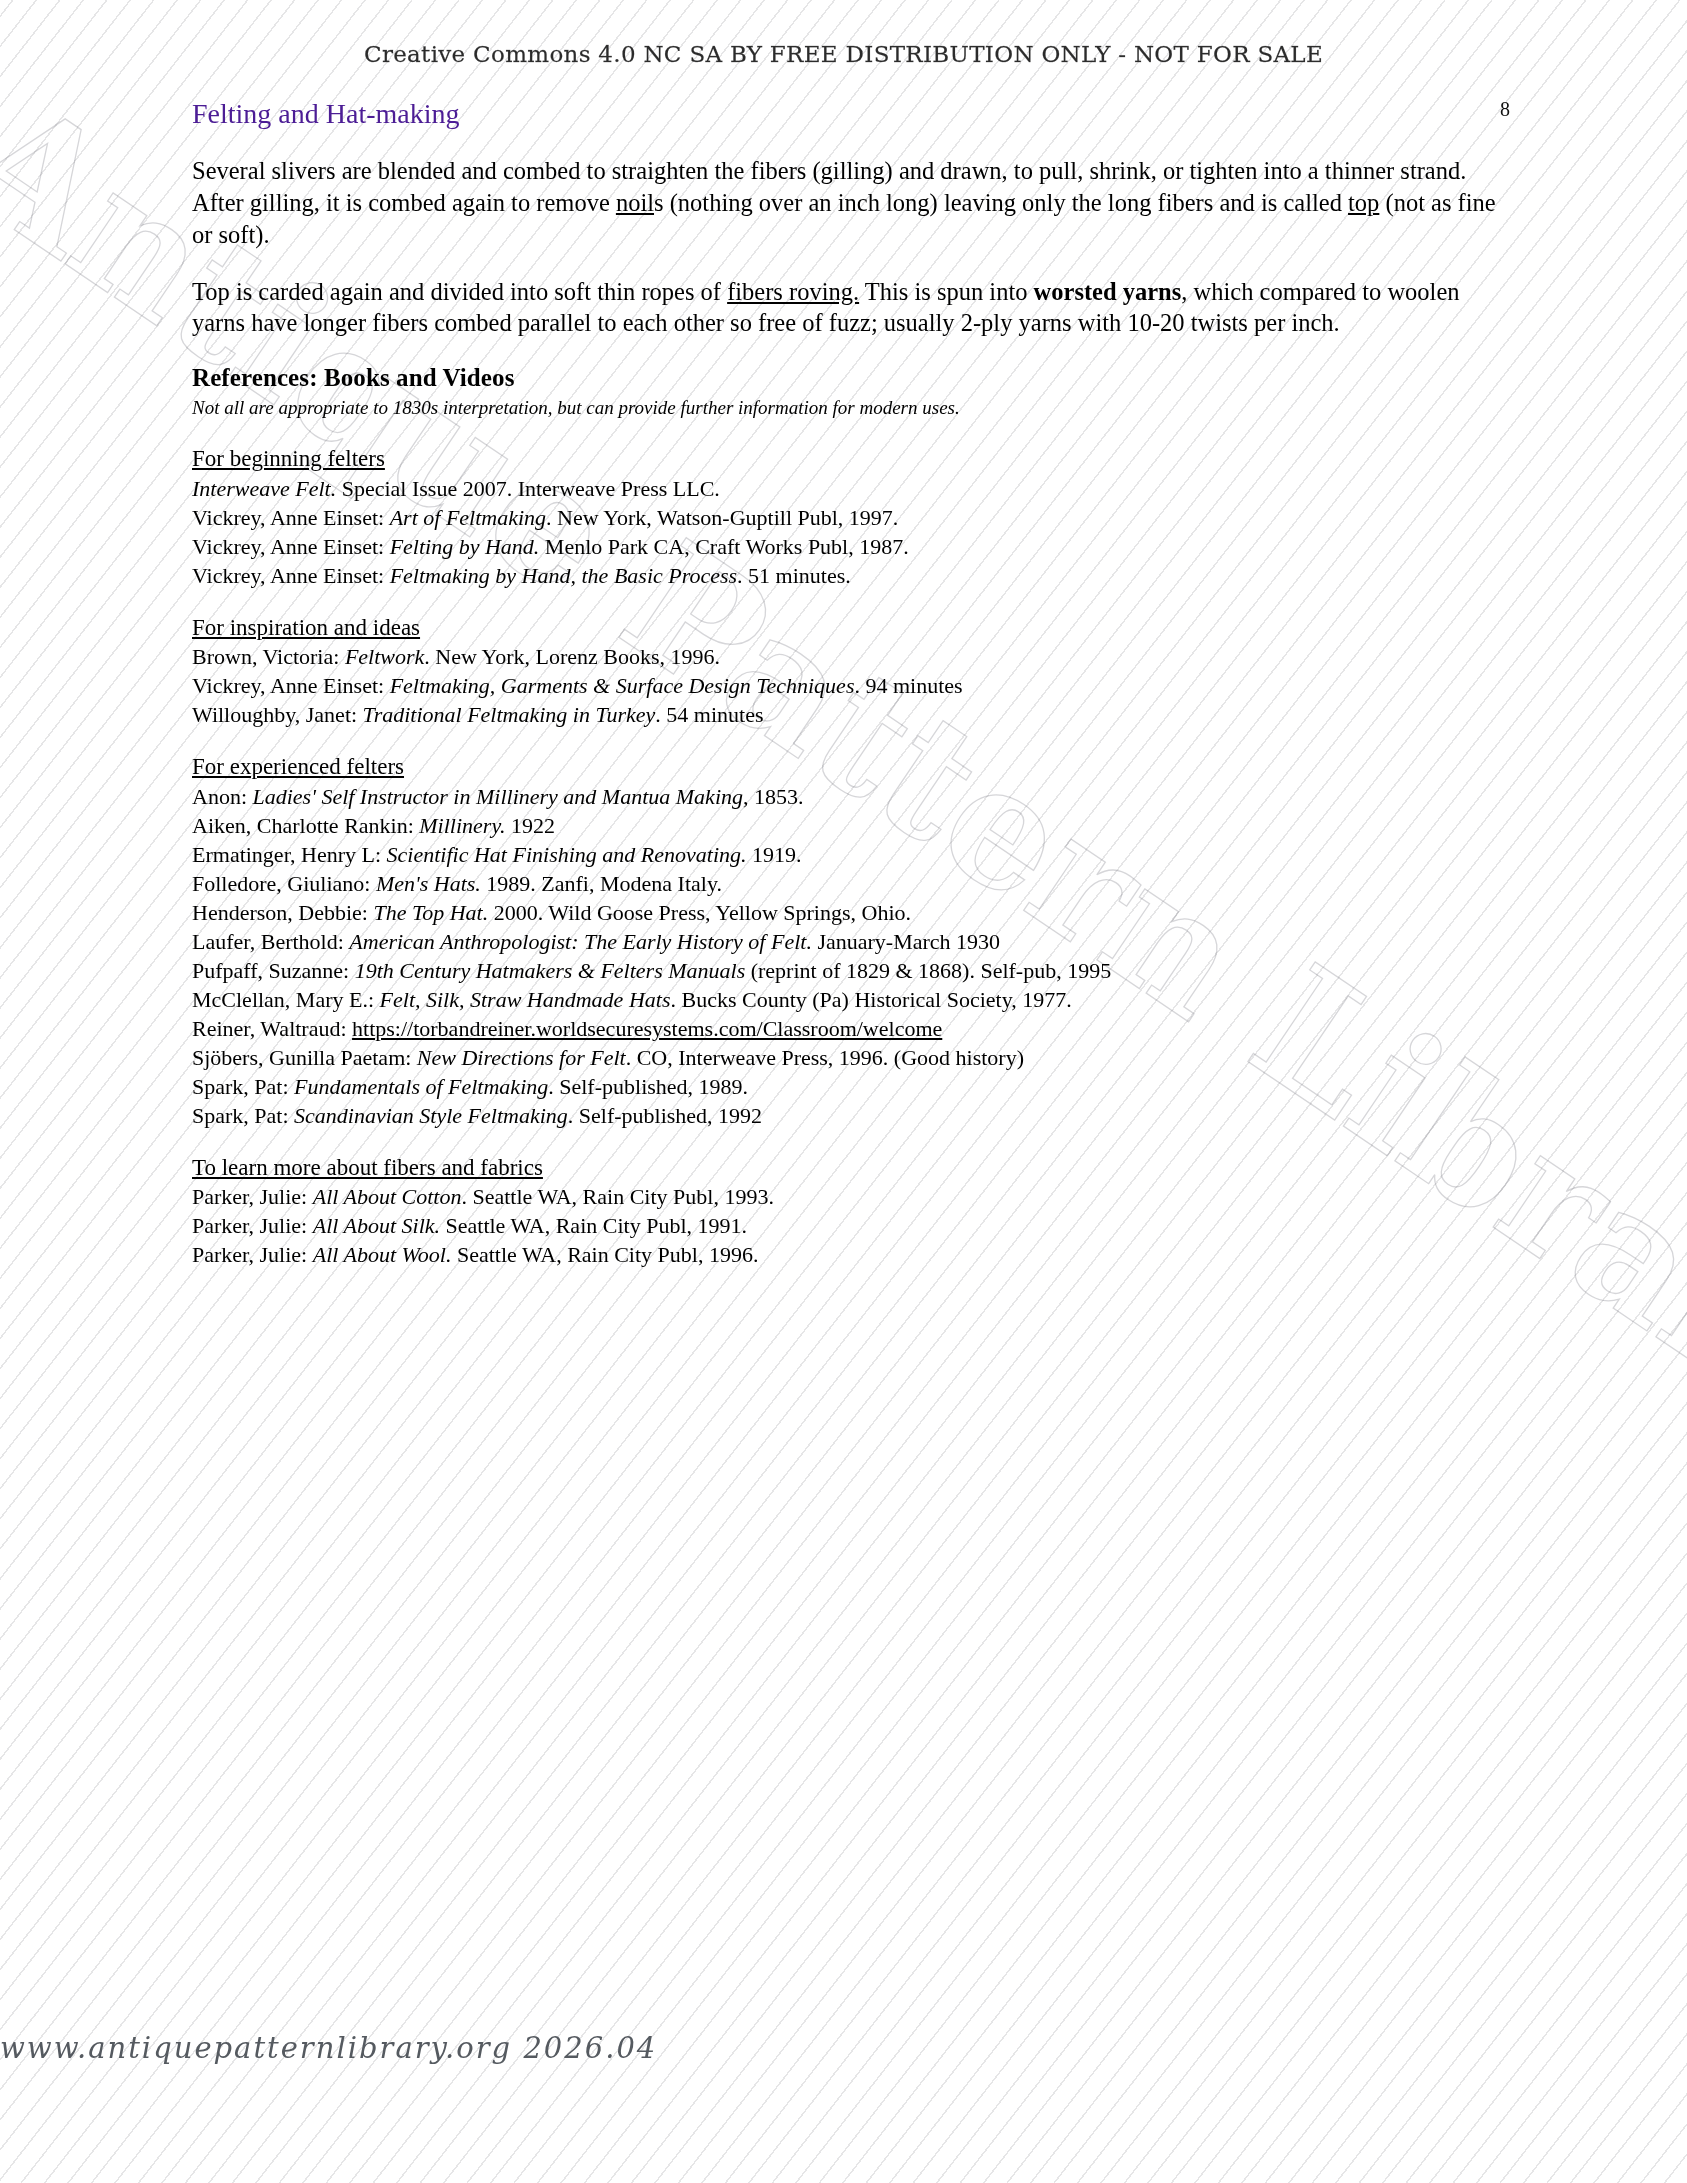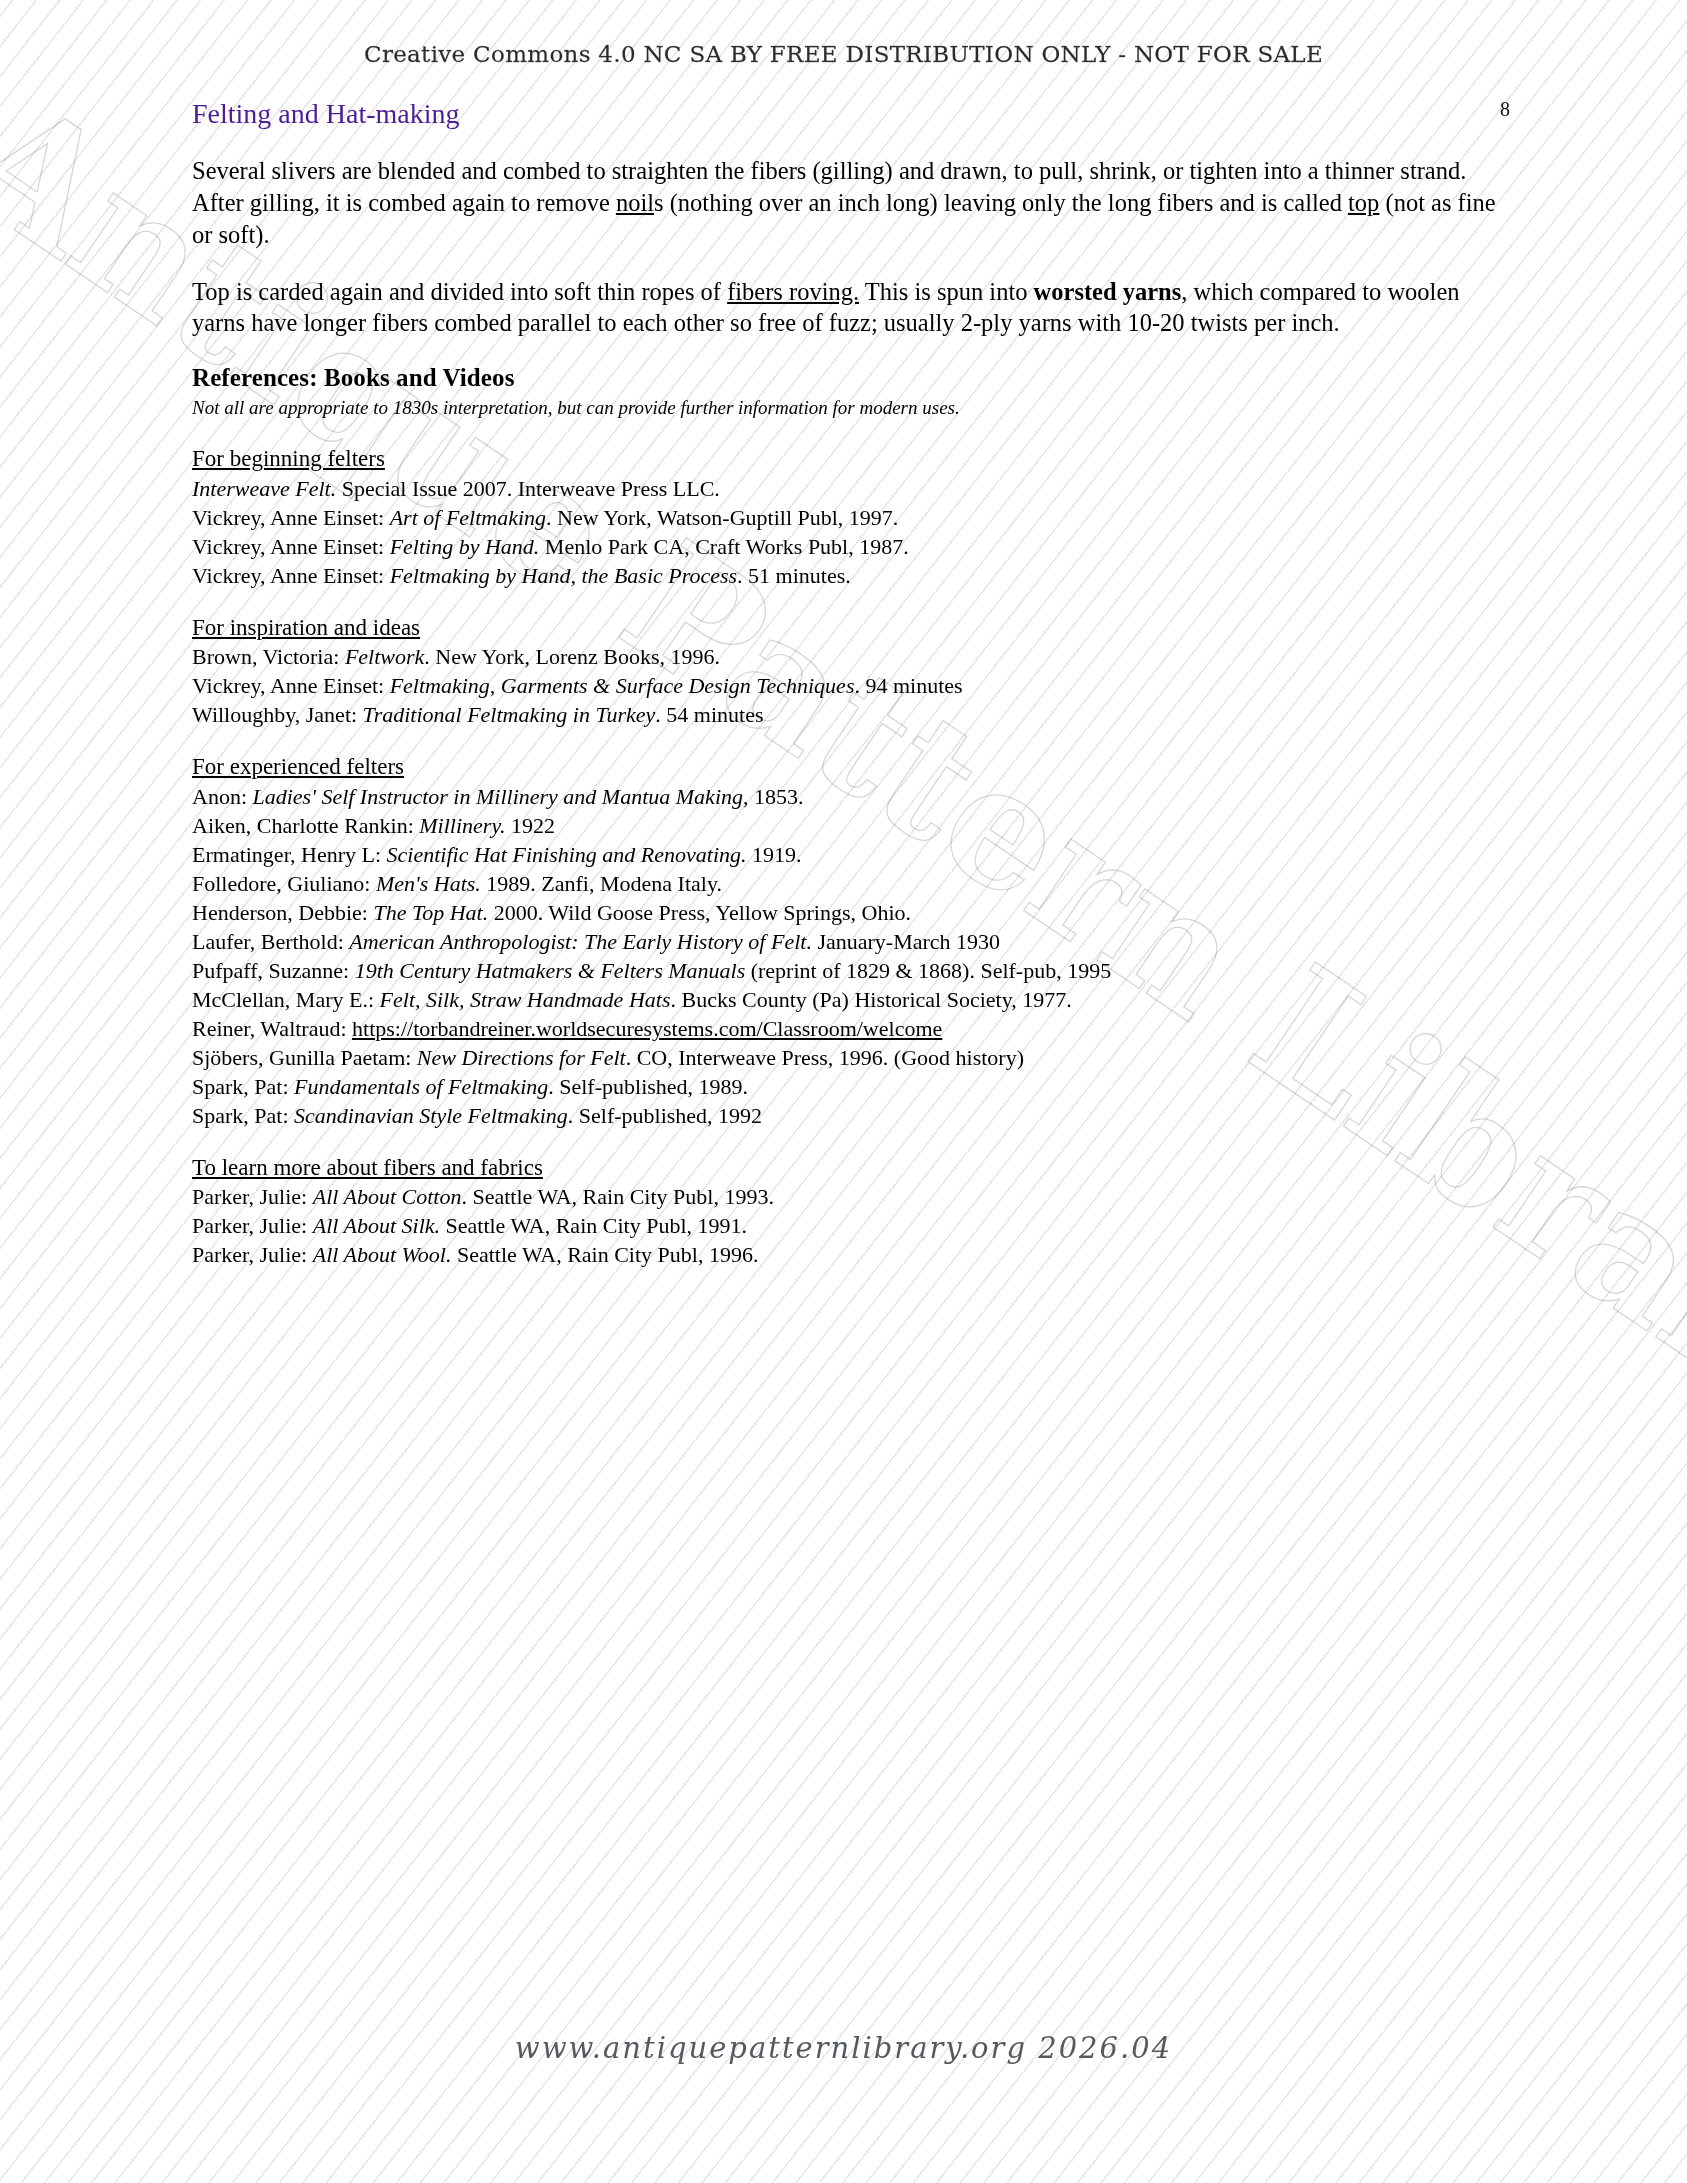--- a/index.html
+++ b/index.html
@@ -127,21 +127,21 @@
     white-space: nowrap;
   }
   .entry .it { font-style: italic; }
   .entry .u { text-decoration: underline; }
 
   .footer {
     position: absolute;
     left: 0;
     right: 0;
     top: 2031px;
-    text-align: center;
+    text-align: left;
     z-index: 4;
     font-family: "DejaVu Serif", serif;
     font-style: italic;
     font-size: 29px;
     letter-spacing: 2px;
     color: #555a60;
   }
   .u-bold { font-weight: bold; }
   .u-ul { text-decoration: underline; }
 </style>

